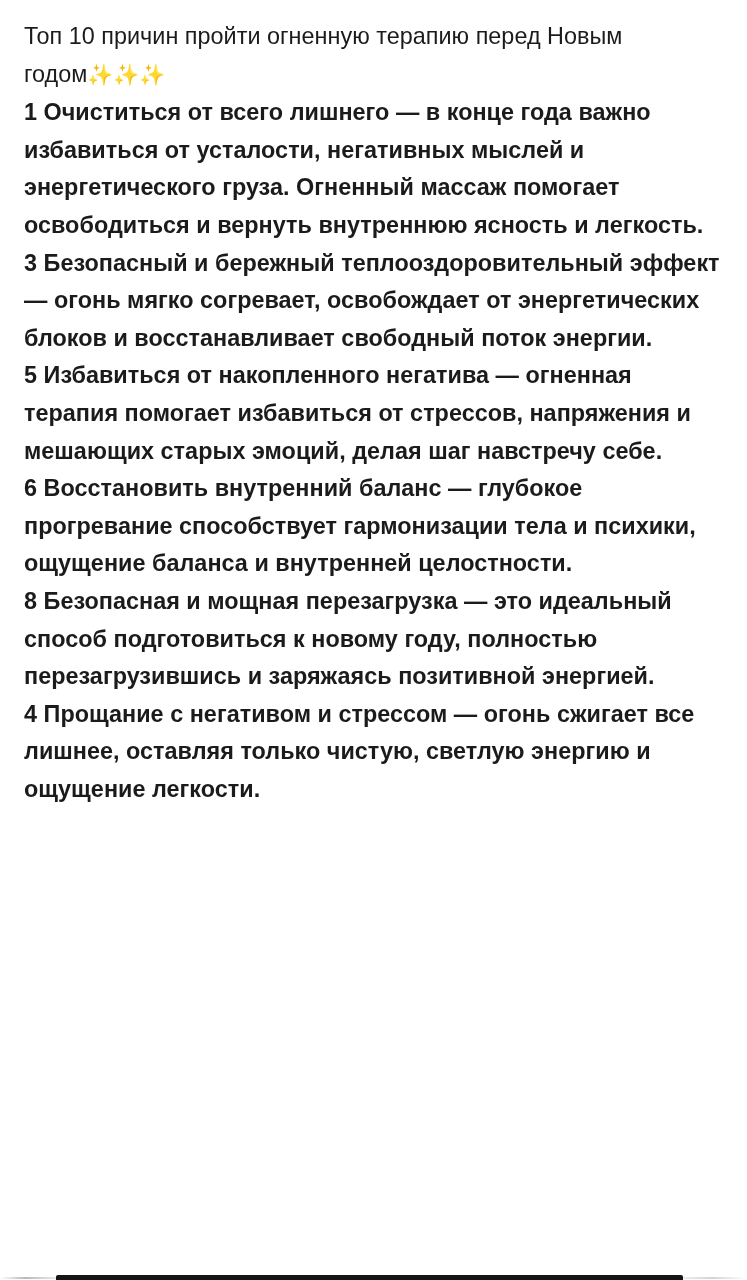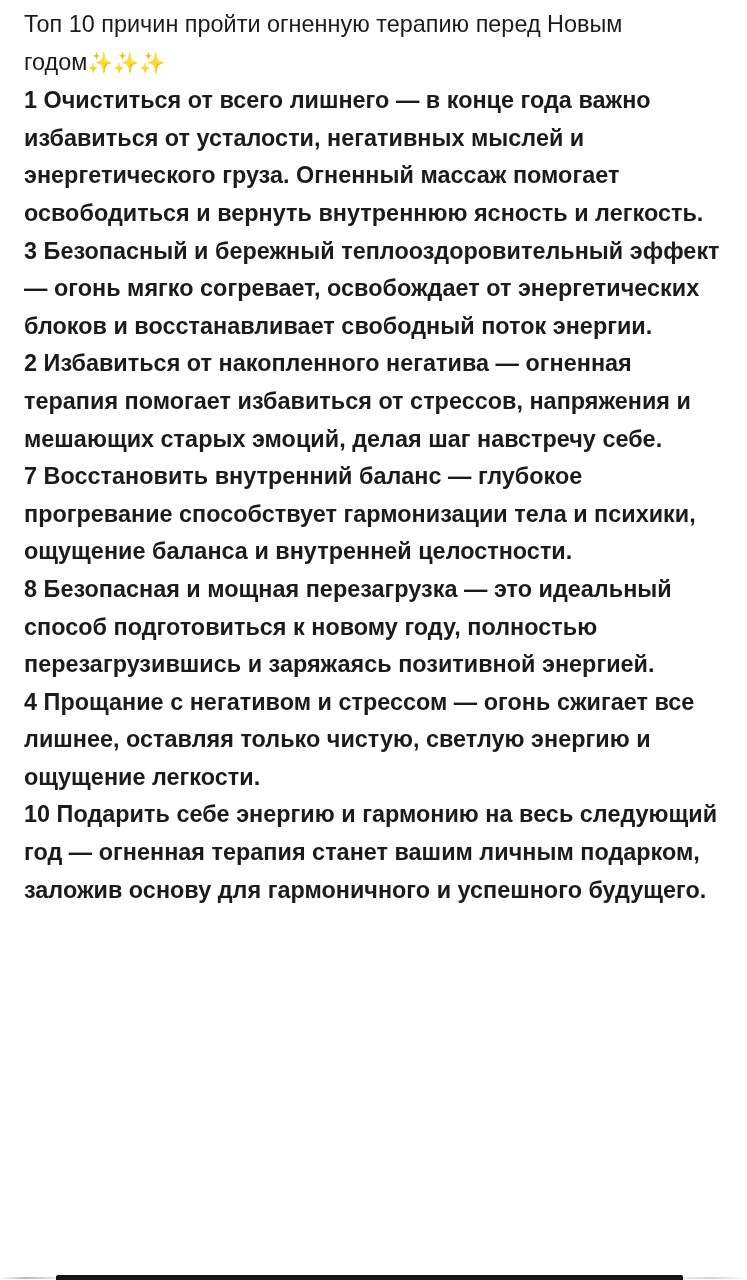--- a/index.html
+++ b/index.html
@@ -17,21 +17,21 @@
   .screen {
     position: relative;
     width: 747px;
     height: 1280px;
     background: #ffffff;
     box-sizing: border-box;
   }
   .post-body {
     position: absolute;
     left: 0;
-    top: 0;
+    top: 12px;
     width: 747px;
     padding: 6px 20px 0 24px;
     box-sizing: border-box;
   }
   .para {
     margin: 0;
     padding: 0;
     color: #1b1b1b;
     font-size: 23.4px;
     line-height: 37.6px;
@@ -87,25 +87,24 @@
 <body>
 
 <div class="screen">
 
   <div class="post-body">
 
     <p class="para heading"><span>Топ 10 причин пройти огненную терапию перед Новым годом</span><span class="sparkles">✨✨✨</span></p>
 
     <p class="para">1 Очиститься от всего лишнего — в конце года важно избавиться от усталости, негативных мыслей и энергетического груза. Огненный массаж помогает освободиться и вернуть внутреннюю ясность и легкость.</p>
     <p class="para">3 Безопасный и бережный теплооздоровительный эффект — огонь мягко согревает, освобождает от энергетических блоков и восстанавливает свободный поток энергии.</p>
-    <p class="para">2 Избавиться от накопленного негатива — огненная терапия помогает избавиться от стрессов, напряжения и мешающих старых эмоций, делая шаг навстречу себе.</p>
-    <p class="para">7 Восстановить внутренний баланс — глубокое прогревание способствует гармонизации тела и психики, ощущение баланса и внутренней целостности.</p>
+    <p class="para">5 Избавиться от накопленного негатива — огненная терапия помогает избавиться от стрессов, напряжения и мешающих старых эмоций, делая шаг навстречу себе.</p>
+    <p class="para">6 Восстановить внутренний баланс — глубокое прогревание способствует гармонизации тела и психики, ощущение баланса и внутренней целостности.</p>
     <p class="para">8 Безопасная и мощная перезагрузка — это идеальный способ подготовиться к новому году, полностью перезагрузившись и заряжаясь позитивной энергией.</p>
     <p class="para">4 Прощание с негативом и стрессом — огонь сжигает все лишнее, оставляя только чистую, светлую энергию и ощущение легкости.</p>
-    <p class="para">10 Подарить себе энергию и гармонию на весь следующий год — огненная терапия станет вашим личным подарком, заложив основу для гармоничного и успешного будущего.</p>
 
   </div>
 
   <div class="bottom-strip">
     <div class="bottom-bar-left-fade"></div>
     <div class="bottom-bar"></div>
     <div class="bottom-bar-right-fade"></div>
   </div>
 
 </div>

